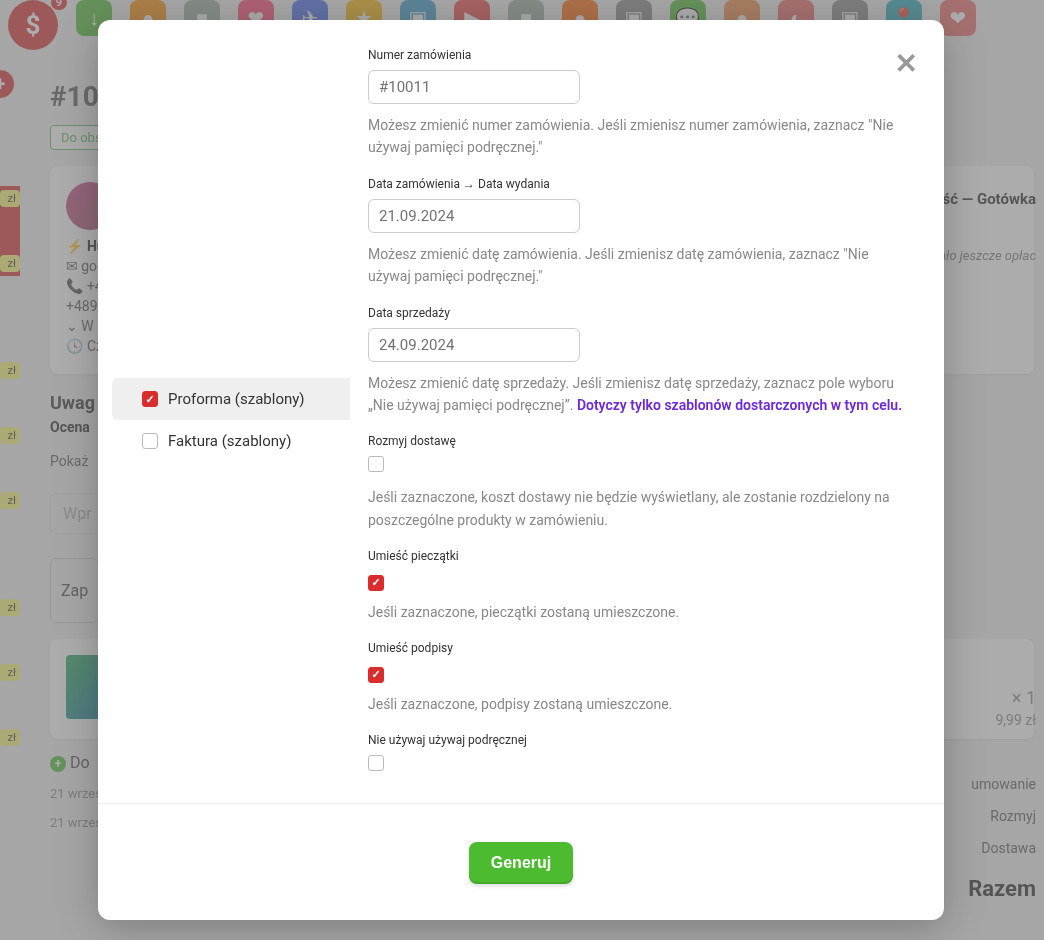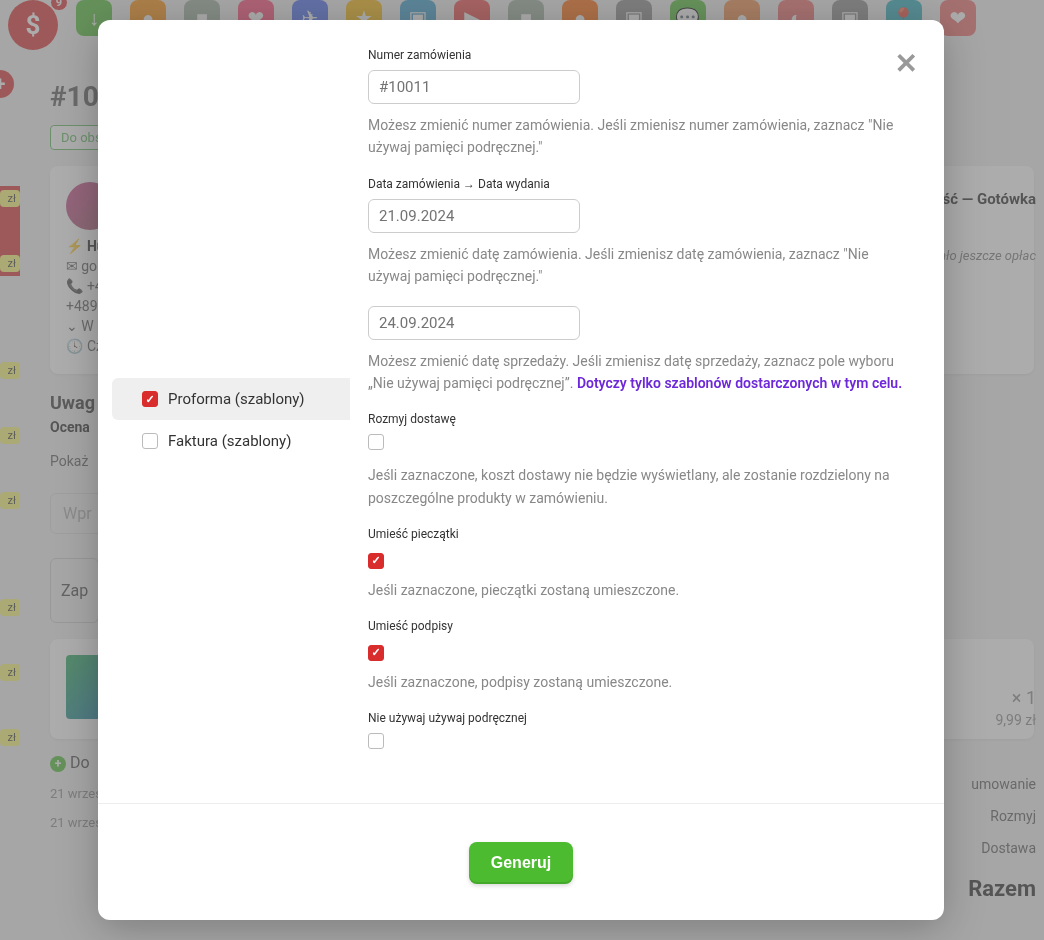--- a/index.html
+++ b/index.html
@@ -386,20 +386,21 @@
         <div class="help-text">Możesz zmienić numer zamówienia. Jeśli zmienisz numer zamówienia, zaznacz "Nie używaj pamięci podręcznej."</div>
       </div>
 
       <div class="field-group">
         <div class="field-label">Data zamówienia → Data wydania</div>
         <input class="text-input" type="text" value="21.09.2024" style="">
         <div class="help-text">Możesz zmienić datę zamówienia. Jeśli zmienisz datę zamówienia, zaznacz "Nie używaj pamięci podręcznej."</div>
       </div>
 
       <div class="field-group">
+        <div class="field-label">Data sprzedaży</div>
         <input class="text-input" type="text" value="24.09.2024" style="">
         <div class="help-text">
           <span>Możesz zmienić datę sprzedaży. Jeśli zmienisz datę sprzedaży, zaznacz pole wyboru „Nie używaj pamięci podręcznej”. </span><strong>Dotyczy tylko szablonów dostarczonych w tym celu.</strong>
         </div>
       </div>
 
       <div class="field-group">
         <div class="field-label">Rozmyj dostawę</div>
         <div class="lone-checkbox"><span class="chk"></span></div>
         <div class="help-text">Jeśli zaznaczone, koszt dostawy nie będzie wyświetlany, ale zostanie rozdzielony na poszczególne produkty w zamówieniu.</div>

